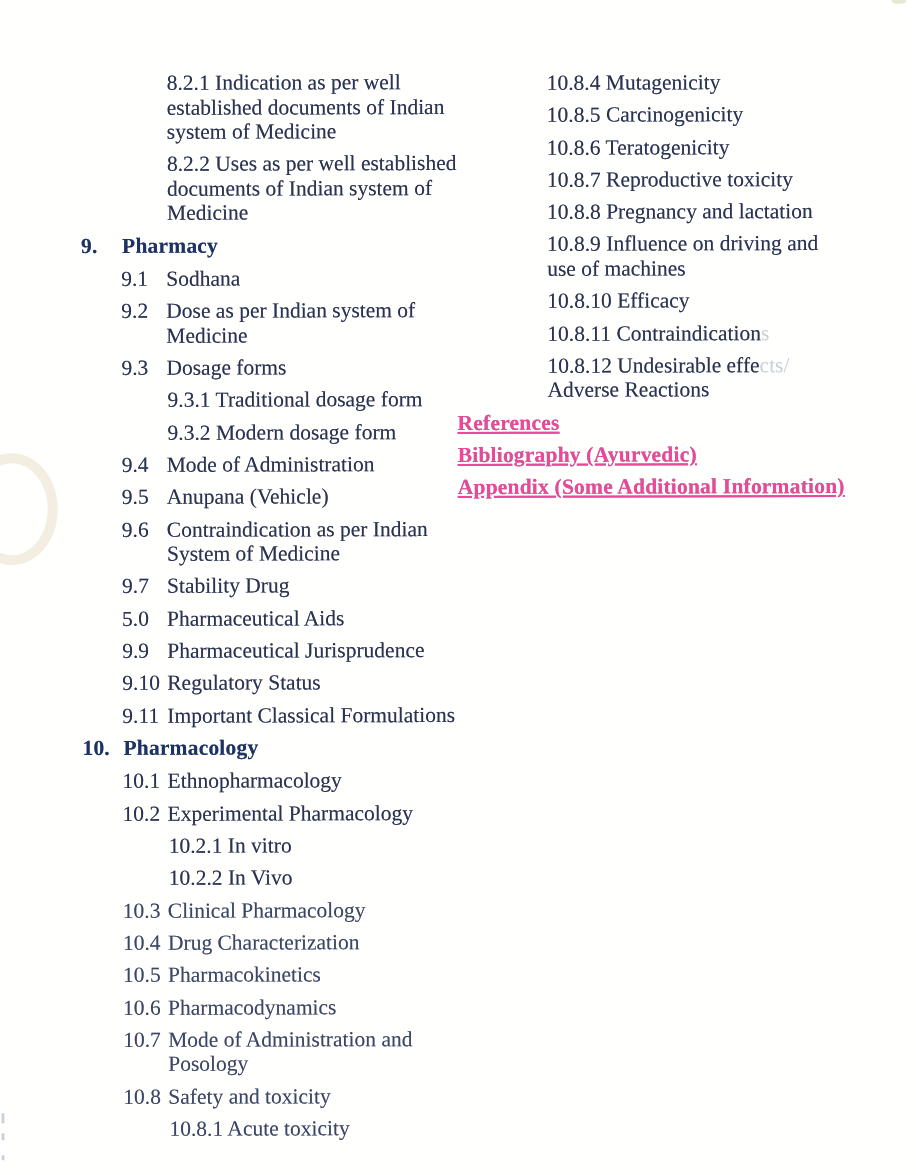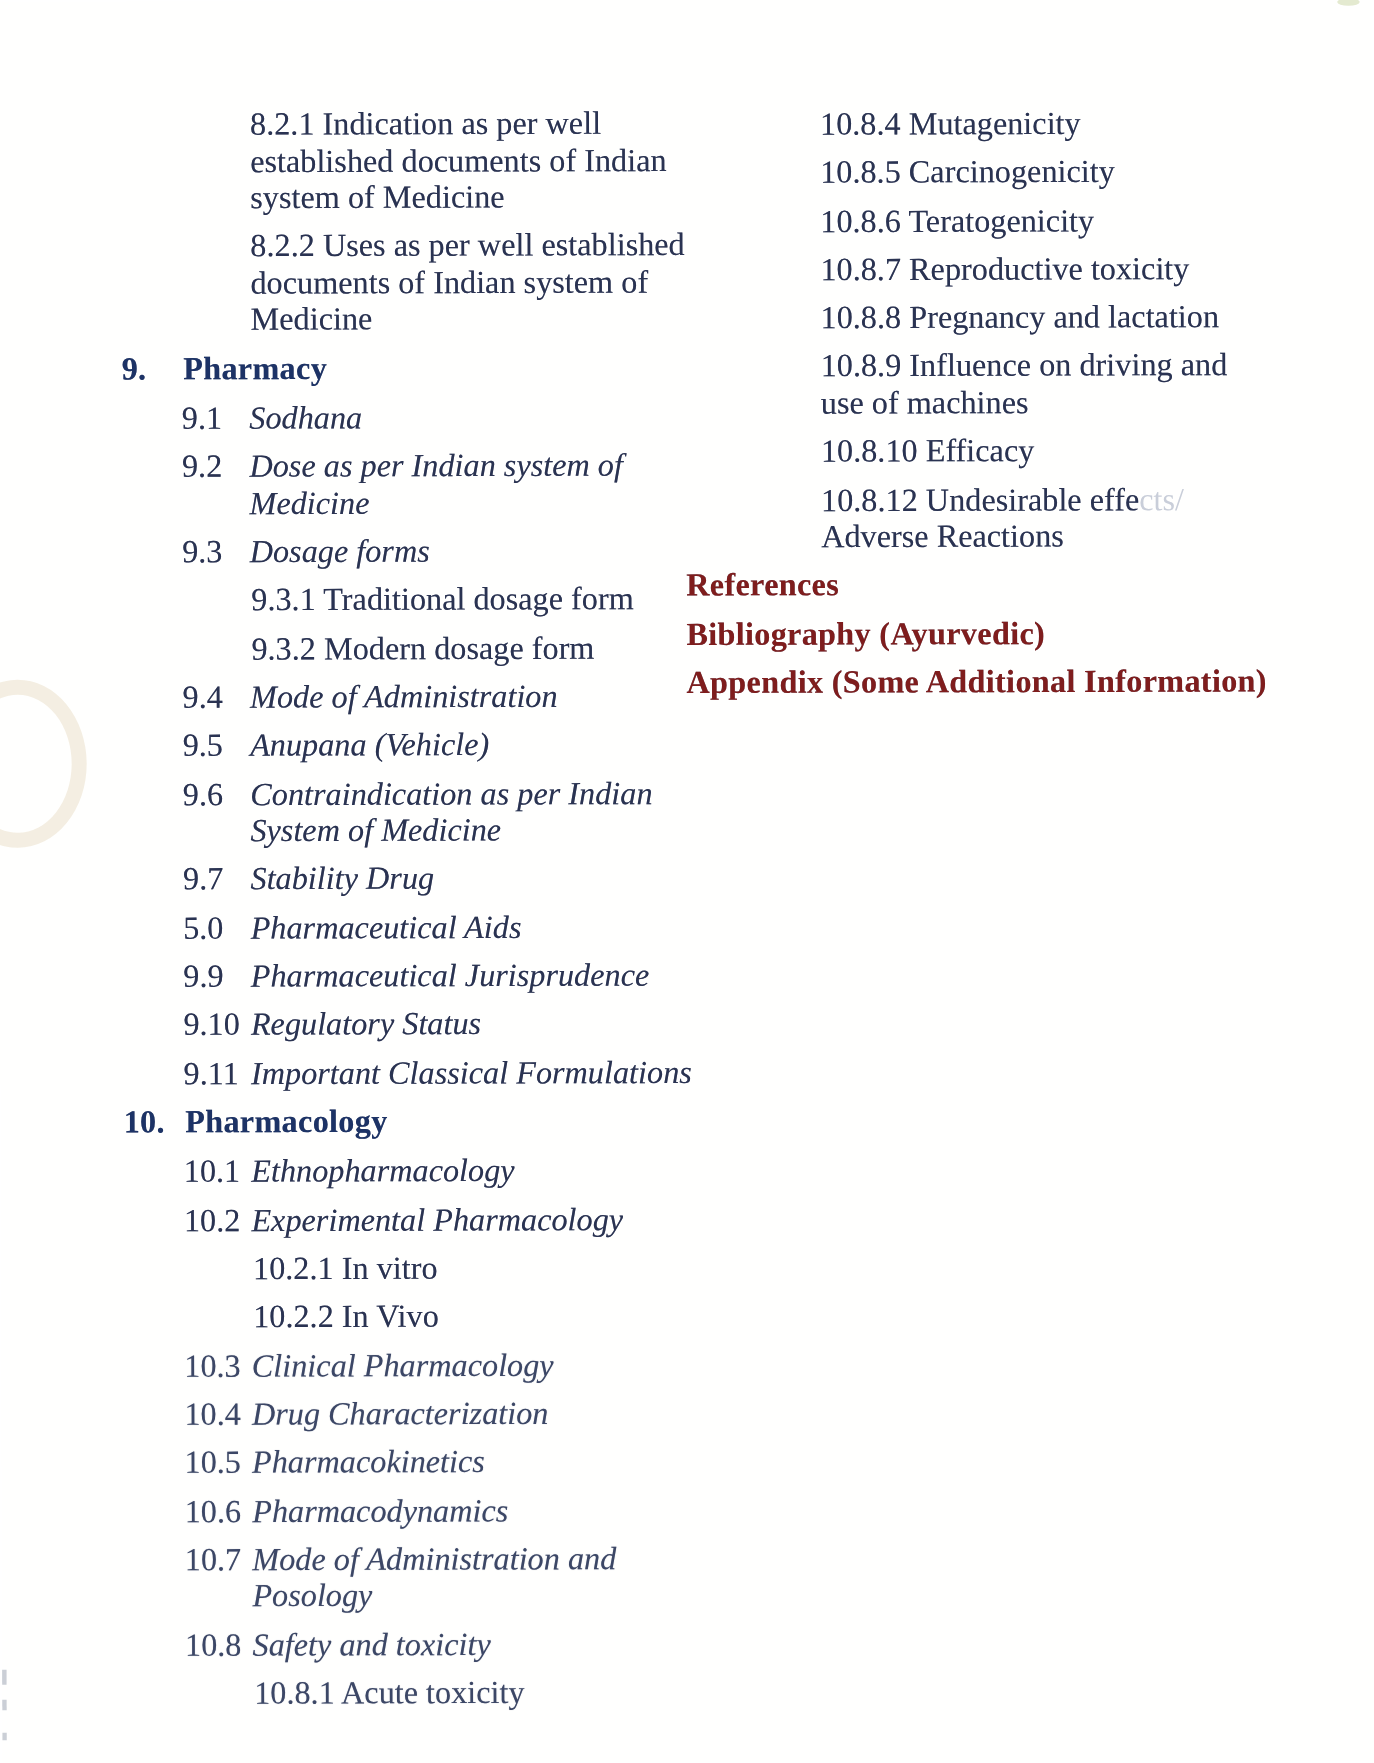--- a/index.html
+++ b/index.html
@@ -20,24 +20,24 @@
     text-shadow:0 0 .4px rgba(42,51,82,.55);
   }
   .col-left{left:82px;top:70px;width:395px;}
   .col-right{left:458px;top:71px;width:450px;}
 
   .entry{margin-bottom:7.8px;white-space:nowrap;}
   .e-section{display:flex;font-weight:700;color:#1d3366;margin-top:1px;margin-bottom:9px;letter-spacing:.2px;}
   .e-section .num{flex:0 0 41px;}
   .e-sub{display:flex;padding-left:40px;}
   .e-sub .num{flex:0 0 45px;}
-  .e-sub .txt{flex:1;font-style:italic;}
+  .e-sub .txt{flex:1;}
   .e-sub2{padding-left:86px;}
   .col-right .e-sub2{padding-left:90px;}
-  .e-heading{font-weight:700;color:#7f1d1d;letter-spacing:.2px;}
+  .e-heading{font-weight:700;color:#ec4899;letter-spacing:.2px;text-decoration:underline;}
   .faded{color:#c9ced9;text-shadow:none;}
   .soft{color:#3c4766;text-shadow:0 0 .6px rgba(60,71,102,.45);}
 
   
   .artifact-crescent{
     position:absolute;left:-34px;top:452px;width:72px;height:92px;
     border:10px solid #ece2cf;border-radius:50%;opacity:.6;
   }
   .artifact-speck{
     position:absolute;left:893px;top:0;width:15px;height:5px;
@@ -152,18 +152,19 @@
       <div class="entry e-sub2 soft">10.8.1 Acute toxicity</div>
     </div>
   <div class="col col-right" id="col-right">
       <div class="entry e-sub2">10.8.4 Mutagenicity</div>
       <div class="entry e-sub2">10.8.5 Carcinogenicity</div>
       <div class="entry e-sub2">10.8.6 Teratogenicity</div>
       <div class="entry e-sub2">10.8.7 Reproductive toxicity</div>
       <div class="entry e-sub2">10.8.8 Pregnancy and lactation</div>
       <div class="entry e-sub2">10.8.9 Influence on driving and<br>use of machines</div>
       <div class="entry e-sub2">10.8.10 Efficacy</div>
+      <div class="entry e-sub2">10.8.11 Contraindication<span class="faded">s</span></div>
       <div class="entry e-sub2">10.8.12 Undesirable effe<span class="faded">cts/</span><br>Adverse Reactions</div>
       <div class="entry e-heading">References</div>
       <div class="entry e-heading">Bibliography (Ayurvedic)</div>
       <div class="entry e-heading">Appendix (Some Additional Information)</div>
     </div>
 </div>
 
 </body></html>

